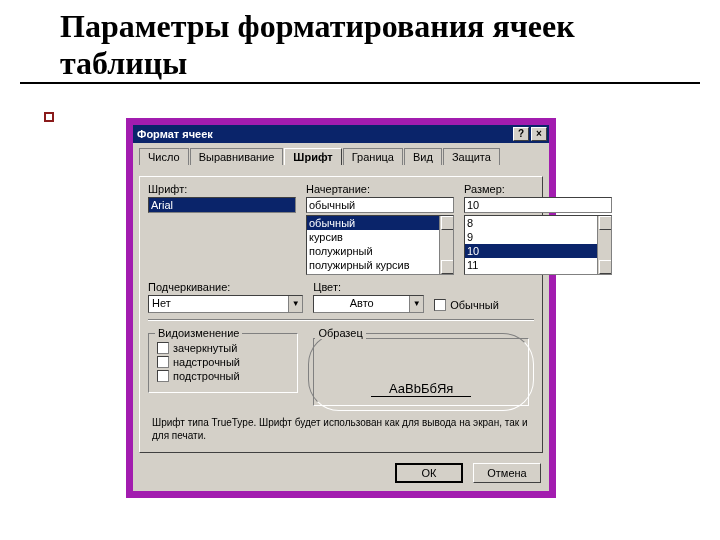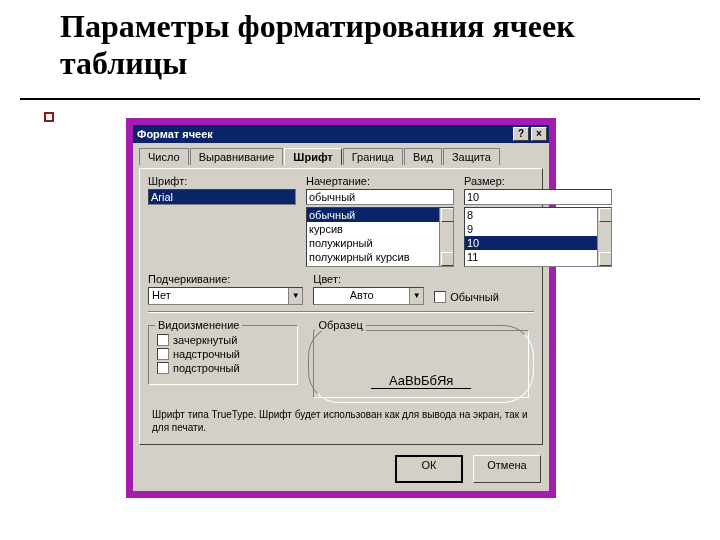--- a/index.html
+++ b/index.html
@@ -9,21 +9,21 @@
     font-family: Tahoma, Arial, sans-serif;
     font-size: 11px;
     background: #fff;
     width: 720px;
     height: 540px;
     position: relative;
   }
   .slide-title {
     font-family: "Times New Roman", serif;
     font-size: 32px;
-    padding: 8px 40px 16px 40px;
+    padding: 8px 40px 0 40px;
     border-bottom: 2px solid #000;
     margin: 0 20px 10px 20px;
     line-height: 1.15;
   }
   .bullet {
     position: absolute;
     left: 44px;
     top: 112px;
     width: 10px; height: 10px;
     border: 2px solid #8a1b1b;
@@ -68,21 +68,21 @@
     position: relative;
     top: 1px;
     cursor:pointer;
   }
   .tab.active {
     background:#d4d0c8;
     border-color:#fff #404040 #d4d0c8 #fff;
     font-weight: bold;
   }
   .tab-body {
-    margin: 4px 6px 6px 6px;
+    margin: 12px 6px 6px 6px;
     border: 1px solid #fff;
     border-right-color:#404040; border-bottom-color:#404040;
     padding: 6px 8px 8px 8px;
     background:#d4d0c8;
   }
   .row { display:flex; gap:10px; }
   .col { display:flex; flex-direction:column; }
   .lbl { margin-bottom:2px; }
   .field-input {
     background:#fff; border:1px solid #808080; border-top-color:#404040; border-left-color:#404040;
@@ -121,21 +121,21 @@
   .chkbox { width:12px; height:12px; background:#fff; border:1px solid #808080; border-top-color:#404040; border-left-color:#404040; }
   .sample {
     border:1px solid #808080; border-right-color:#fff; border-bottom-color:#fff;
     height:68px; display:flex; align-items:flex-end; justify-content:center;
     padding-bottom:8px;
   }
   .sample-text { border-bottom:1px solid #000; padding:0 18px; font-size:13px; }
   .hint { margin:6px 4px 2px 4px; font-size:10px; line-height:1.25; }
   .dlg-btns { display:flex; justify-content:flex-end; gap:10px; padding:4px 8px 8px 0; }
   .btn {
-    min-width:68px; height:28px; background:#d4d0c8;
+    min-width:68px; height:20px; background:#d4d0c8;
     border:1px solid #fff; border-right-color:#404040; border-bottom-color:#404040;
     text-align:center; line-height:18px; cursor:pointer;
   }
   .btn.default { border:2px solid #000; line-height:16px; }
   .hr { border-top:1px solid #808080; border-bottom:1px solid #fff; height:2px; margin:6px 0; }
 </style>
 </head>
 <body>
 
 <h1 class="slide-title">Параметры форматирования ячеек таблицы</h1>

